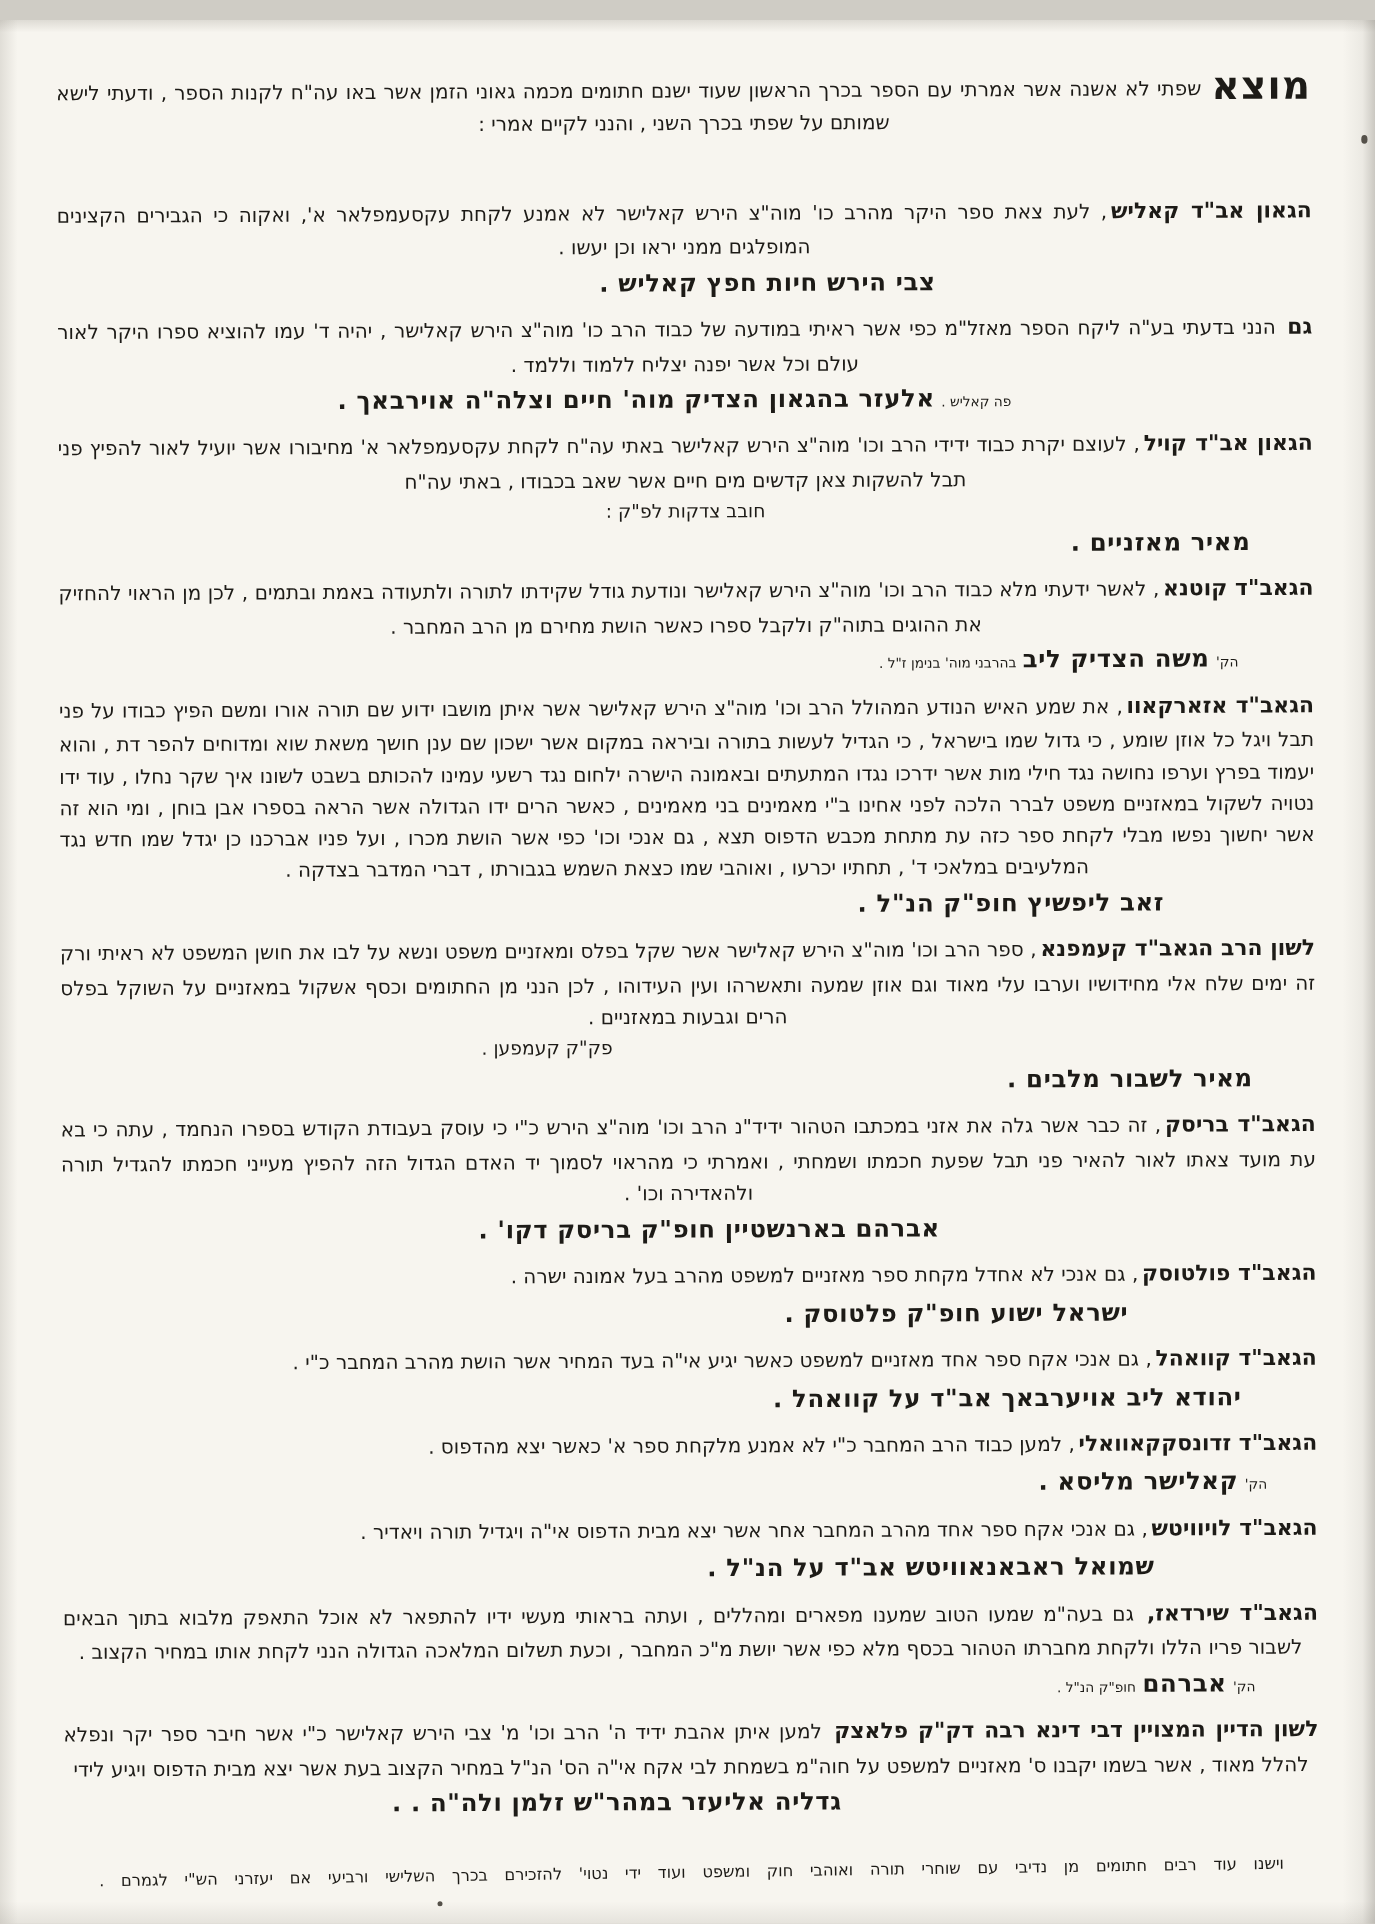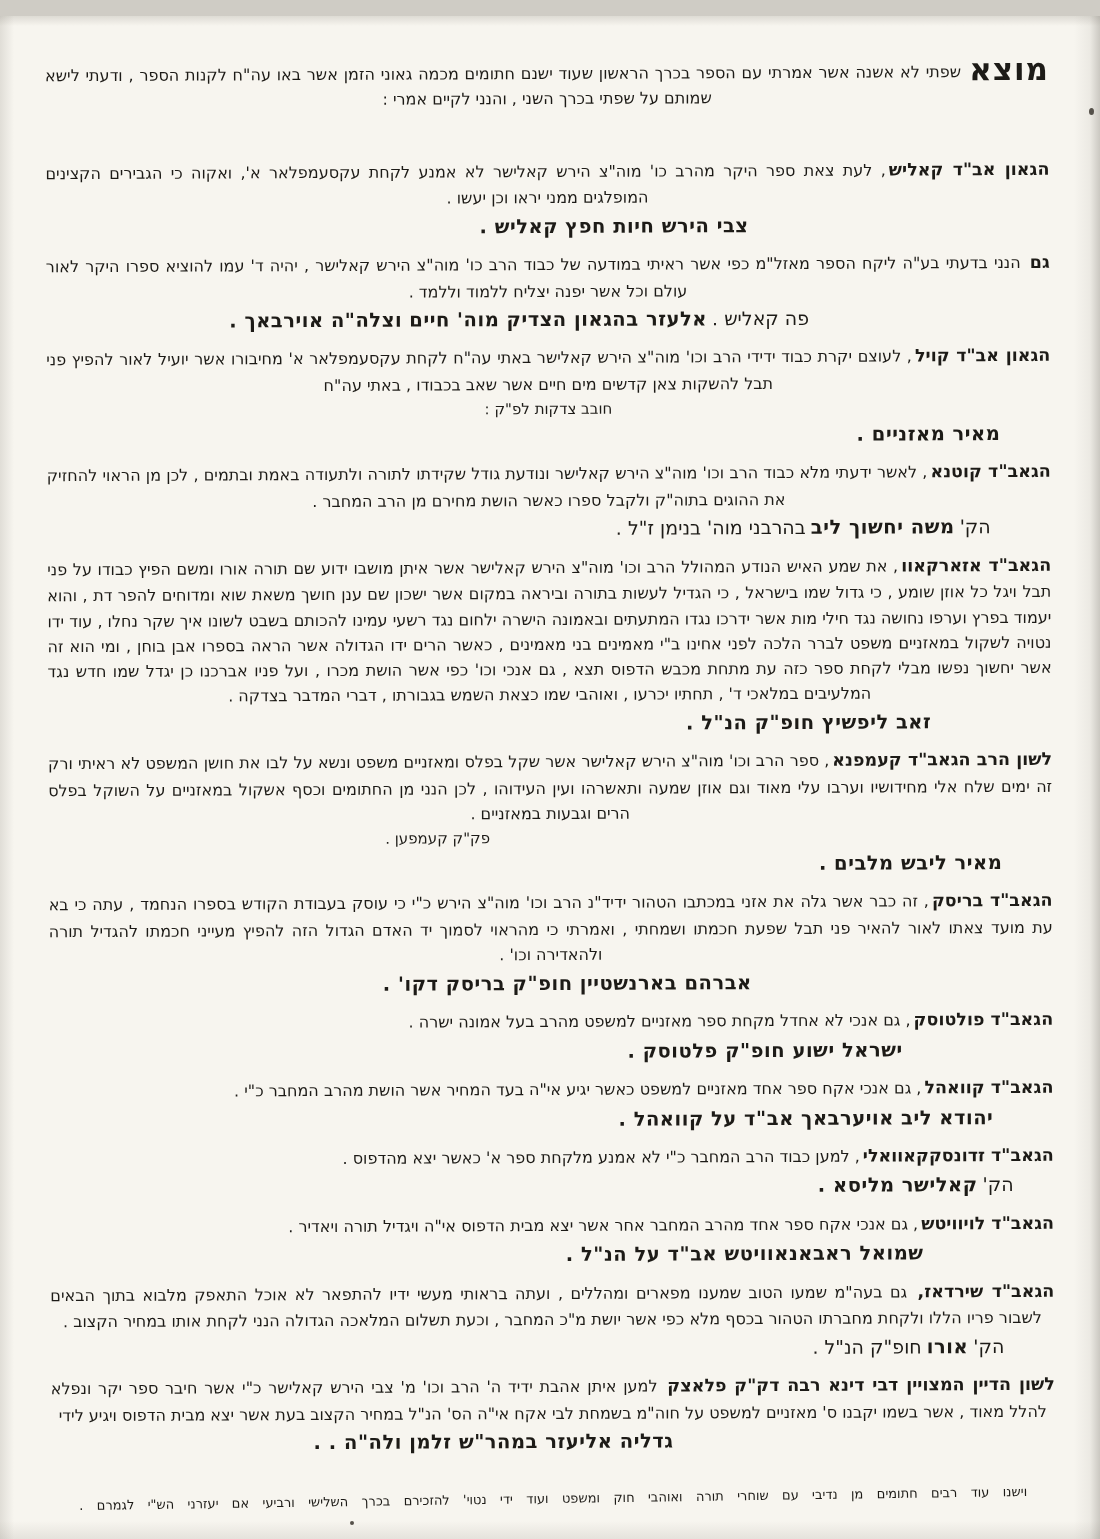--- a/index.html
+++ b/index.html
@@ -37,21 +37,21 @@
   
   .sec{margin-bottom:11px;}
   .body{
     font-size:16px;line-height:1.58;
     text-align:justify;text-align-last:center;
   }
   .hd{font-weight:bold;font-size:17.5px;margin-left:3px;white-space:nowrap;}
   .presig{font-size:15px;line-height:1.4;margin-top:2px;}
   .sig-line{margin-top:3px;line-height:1.35;white-space:nowrap;}
   .sig{font-weight:bold;font-size:19.5px;letter-spacing:.5px;}
-  .sig-pre,.sig-post{font-size:19px;font-weight:normal;letter-spacing:0;}
+  .sig-pre,.sig-post{font-size:11px;font-weight:normal;letter-spacing:0;}
   
   .s1  .sig-line{margin-right:30%;}
   .s2  .sig-line{margin-right:24%;}
   .s3  .presig  {text-align:center;}
   .s3  .sig-line{margin-right:5%;}
   .s4  .sig-line{margin-right:6%;}
   .s5  .sig-line{margin-right:12%;}
   .s6  .presig  {margin-right:56%;}
   .s6  .sig-line{margin-right:5%;}
   .s7  .sig-line{margin-right:30%;}
@@ -94,31 +94,31 @@
     <p class="sig-line"><span class="sig-pre">פה קאליש .</span> <span class="sig">אלעזר בהגאון הצדיק מוה' חיים וצלה"ה אוירבאך .</span> </p>
   </section>
         <section class="sec s3">
     <p class="body"><span class="hd">הגאון אב"ד קויל</span><span>, לעוצם יקרת כבוד ידידי הרב וכו' מוה"צ הירש קאלישר באתי עה"ח לקחת עקסעמפלאר א' מחיבורו אשר יועיל לאור להפיץ פני תבל להשקות צאן קדשים מים חיים אשר שאב בכבודו , באתי עה"ח</span></p>
     <p class="presig">חובב צדקות לפ"ק :</p>
     <p class="sig-line"> <span class="sig">מאיר מאזניים .</span> </p>
   </section>
         <section class="sec s4">
     <p class="body"><span class="hd">הגאב"ד קוטנא</span><span>, לאשר ידעתי מלא כבוד הרב וכו' מוה"צ הירש קאלישר ונודעת גודל שקידתו לתורה ולתעודה באמת ובתמים , לכן מן הראוי להחזיק את ההוגים בתוה"ק ולקבל ספרו כאשר הושת מחירם מן הרב המחבר .</span></p>
 
-    <p class="sig-line"><span class="sig-pre">הק'</span> <span class="sig">משה יחשוך ליב</span> <span class="sig-post">בהרבני מוה' בנימן ז"ל .</span></p>
+    <p class="sig-line"><span class="sig-pre">הק'</span> <span class="sig">משה הצדיק ליב</span> <span class="sig-post">בהרבני מוה' בנימן ז"ל .</span></p>
   </section>
         <section class="sec s5">
     <p class="body"><span class="hd">הגאב"ד אזארקאוו</span><span>, את שמע האיש הנודע המהולל הרב וכו' מוה"צ הירש קאלישר אשר איתן מושבו ידוע שם תורה אורו ומשם הפיץ כבודו על פני תבל ויגל כל אוזן שומע , כי גדול שמו בישראל , כי הגדיל לעשות בתורה וביראה במקום אשר ישכון שם ענן חושך משאת שוא ומדוחים להפר דת , והוא יעמוד בפרץ וערפו נחושה נגד חילי מות אשר ידרכו נגדו המתעתים ובאמונה הישרה ילחום נגד רשעי עמינו להכותם בשבט לשונו איך שקר נחלו , עוד ידו נטויה לשקול במאזניים משפט לברר הלכה לפני אחינו ב"י מאמינים בני מאמינים , כאשר הרים ידו הגדולה אשר הראה בספרו אבן בוחן , ומי הוא זה אשר יחשוך נפשו מבלי לקחת ספר כזה עת מתחת מכבש הדפוס תצא , גם אנכי וכו' כפי אשר הושת מכרו , ועל פניו אברכנו כן יגדל שמו חדש נגד המלעיבים במלאכי ד' , תחתיו יכרעו , ואוהבי שמו כצאת השמש בגבורתו , דברי המדבר בצדקה .</span></p>
 
     <p class="sig-line"> <span class="sig">זאב ליפשיץ חופ"ק הנ"ל .</span> </p>
   </section>
         <section class="sec s6">
     <p class="body"><span class="hd">לשון הרב הגאב"ד קעמפנא</span><span>, ספר הרב וכו' מוה"צ הירש קאלישר אשר שקל בפלס ומאזניים משפט ונשא על לבו את חושן המשפט לא ראיתי ורק זה ימים שלח אלי מחידושיו וערבו עלי מאוד וגם אוזן שמעה ותאשרהו ועין העידוהו , לכן הנני מן החתומים וכסף אשקול במאזניים על השוקל בפלס הרים וגבעות במאזניים .</span></p>
     <p class="presig">פק"ק קעמפען .</p>
-    <p class="sig-line"> <span class="sig">מאיר ליבש מלבים .</span> </p>
+    <p class="sig-line"> <span class="sig">מאיר לשבור מלבים .</span> </p>
   </section>
         <section class="sec s7">
     <p class="body"><span class="hd">הגאב"ד בריסק</span><span>, זה כבר אשר גלה את אזני במכתבו הטהור ידיד"נ הרב וכו' מוה"צ הירש כ"י כי עוסק בעבודת הקודש בספרו הנחמד , עתה כי בא עת מועד צאתו לאור להאיר פני תבל שפעת חכמתו ושמחתי , ואמרתי כי מהראוי לסמוך יד האדם הגדול הזה להפיץ מעייני חכמתו להגדיל תורה ולהאדירה וכו' .</span></p>
 
     <p class="sig-line"> <span class="sig">אברהם בארנשטיין חופ"ק בריסק דקו' .</span> </p>
   </section>
         <section class="sec s8">
     <p class="body"><span class="hd">הגאב"ד פולטוסק</span><span>, גם אנכי לא אחדל מקחת ספר מאזניים למשפט מהרב בעל אמונה ישרה .</span></p>
 
     <p class="sig-line"> <span class="sig">ישראל ישוע חופ"ק פלטוסק .</span> </p>
@@ -134,21 +134,21 @@
     <p class="sig-line"><span class="sig-pre">הק'</span> <span class="sig">קאלישר מליסא .</span> </p>
   </section>
         <section class="sec s11">
     <p class="body"><span class="hd">הגאב"ד לויוויטש</span><span>, גם אנכי אקח ספר אחד מהרב המחבר אחר אשר יצא מבית הדפוס אי"ה ויגדיל תורה ויאדיר .</span></p>
 
     <p class="sig-line"> <span class="sig">שמואל ראבאנאוויטש אב"ד על הנ"ל .</span> </p>
   </section>
         <section class="sec s12">
     <p class="body"><span class="hd">הגאב"ד שירדאז,</span><span> גם בעה"מ שמעו הטוב שמענו מפארים ומהללים , ועתה בראותי מעשי ידיו להתפאר לא אוכל התאפק מלבוא בתוך הבאים לשבור פריו הללו ולקחת מחברתו הטהור בכסף מלא כפי אשר יושת מ"כ המחבר , וכעת תשלום המלאכה הגדולה הנני לקחת אותו במחיר הקצוב .</span></p>
 
-    <p class="sig-line"><span class="sig-pre">הק'</span> <span class="sig">אורו</span> <span class="sig-post">חופ"ק הנ"ל .</span></p>
+    <p class="sig-line"><span class="sig-pre">הק'</span> <span class="sig">אברהם</span> <span class="sig-post">חופ"ק הנ"ל .</span></p>
   </section>
         <section class="sec s13">
     <p class="body"><span class="hd">לשון הדיין המצויין דבי דינא רבה דק"ק פלאצק</span><span> למען איתן אהבת ידיד ה' הרב וכו' מ' צבי הירש קאלישר כ"י אשר חיבר ספר יקר ונפלא להלל מאוד , אשר בשמו יקבנו ס' מאזניים למשפט על חוה"מ בשמחת לבי אקח אי"ה הס' הנ"ל במחיר הקצוב בעת אשר יצא מבית הדפוס ויגיע לידי</span></p>
 
     <p class="sig-line"> <span class="sig">גדליה אליעזר במהר"ש זלמן ולה"ה . .</span> </p>
   </section>
       </div>
 
     <p class="footnote">וישנו עוד רבים חתומים מן נדיבי עם שוחרי תורה ואוהבי חוק ומשפט ועוד ידי נטוי' להזכירם בכרך השלישי ורביעי אם יעזרני הש"י לגמרם .</p>
   </div>

